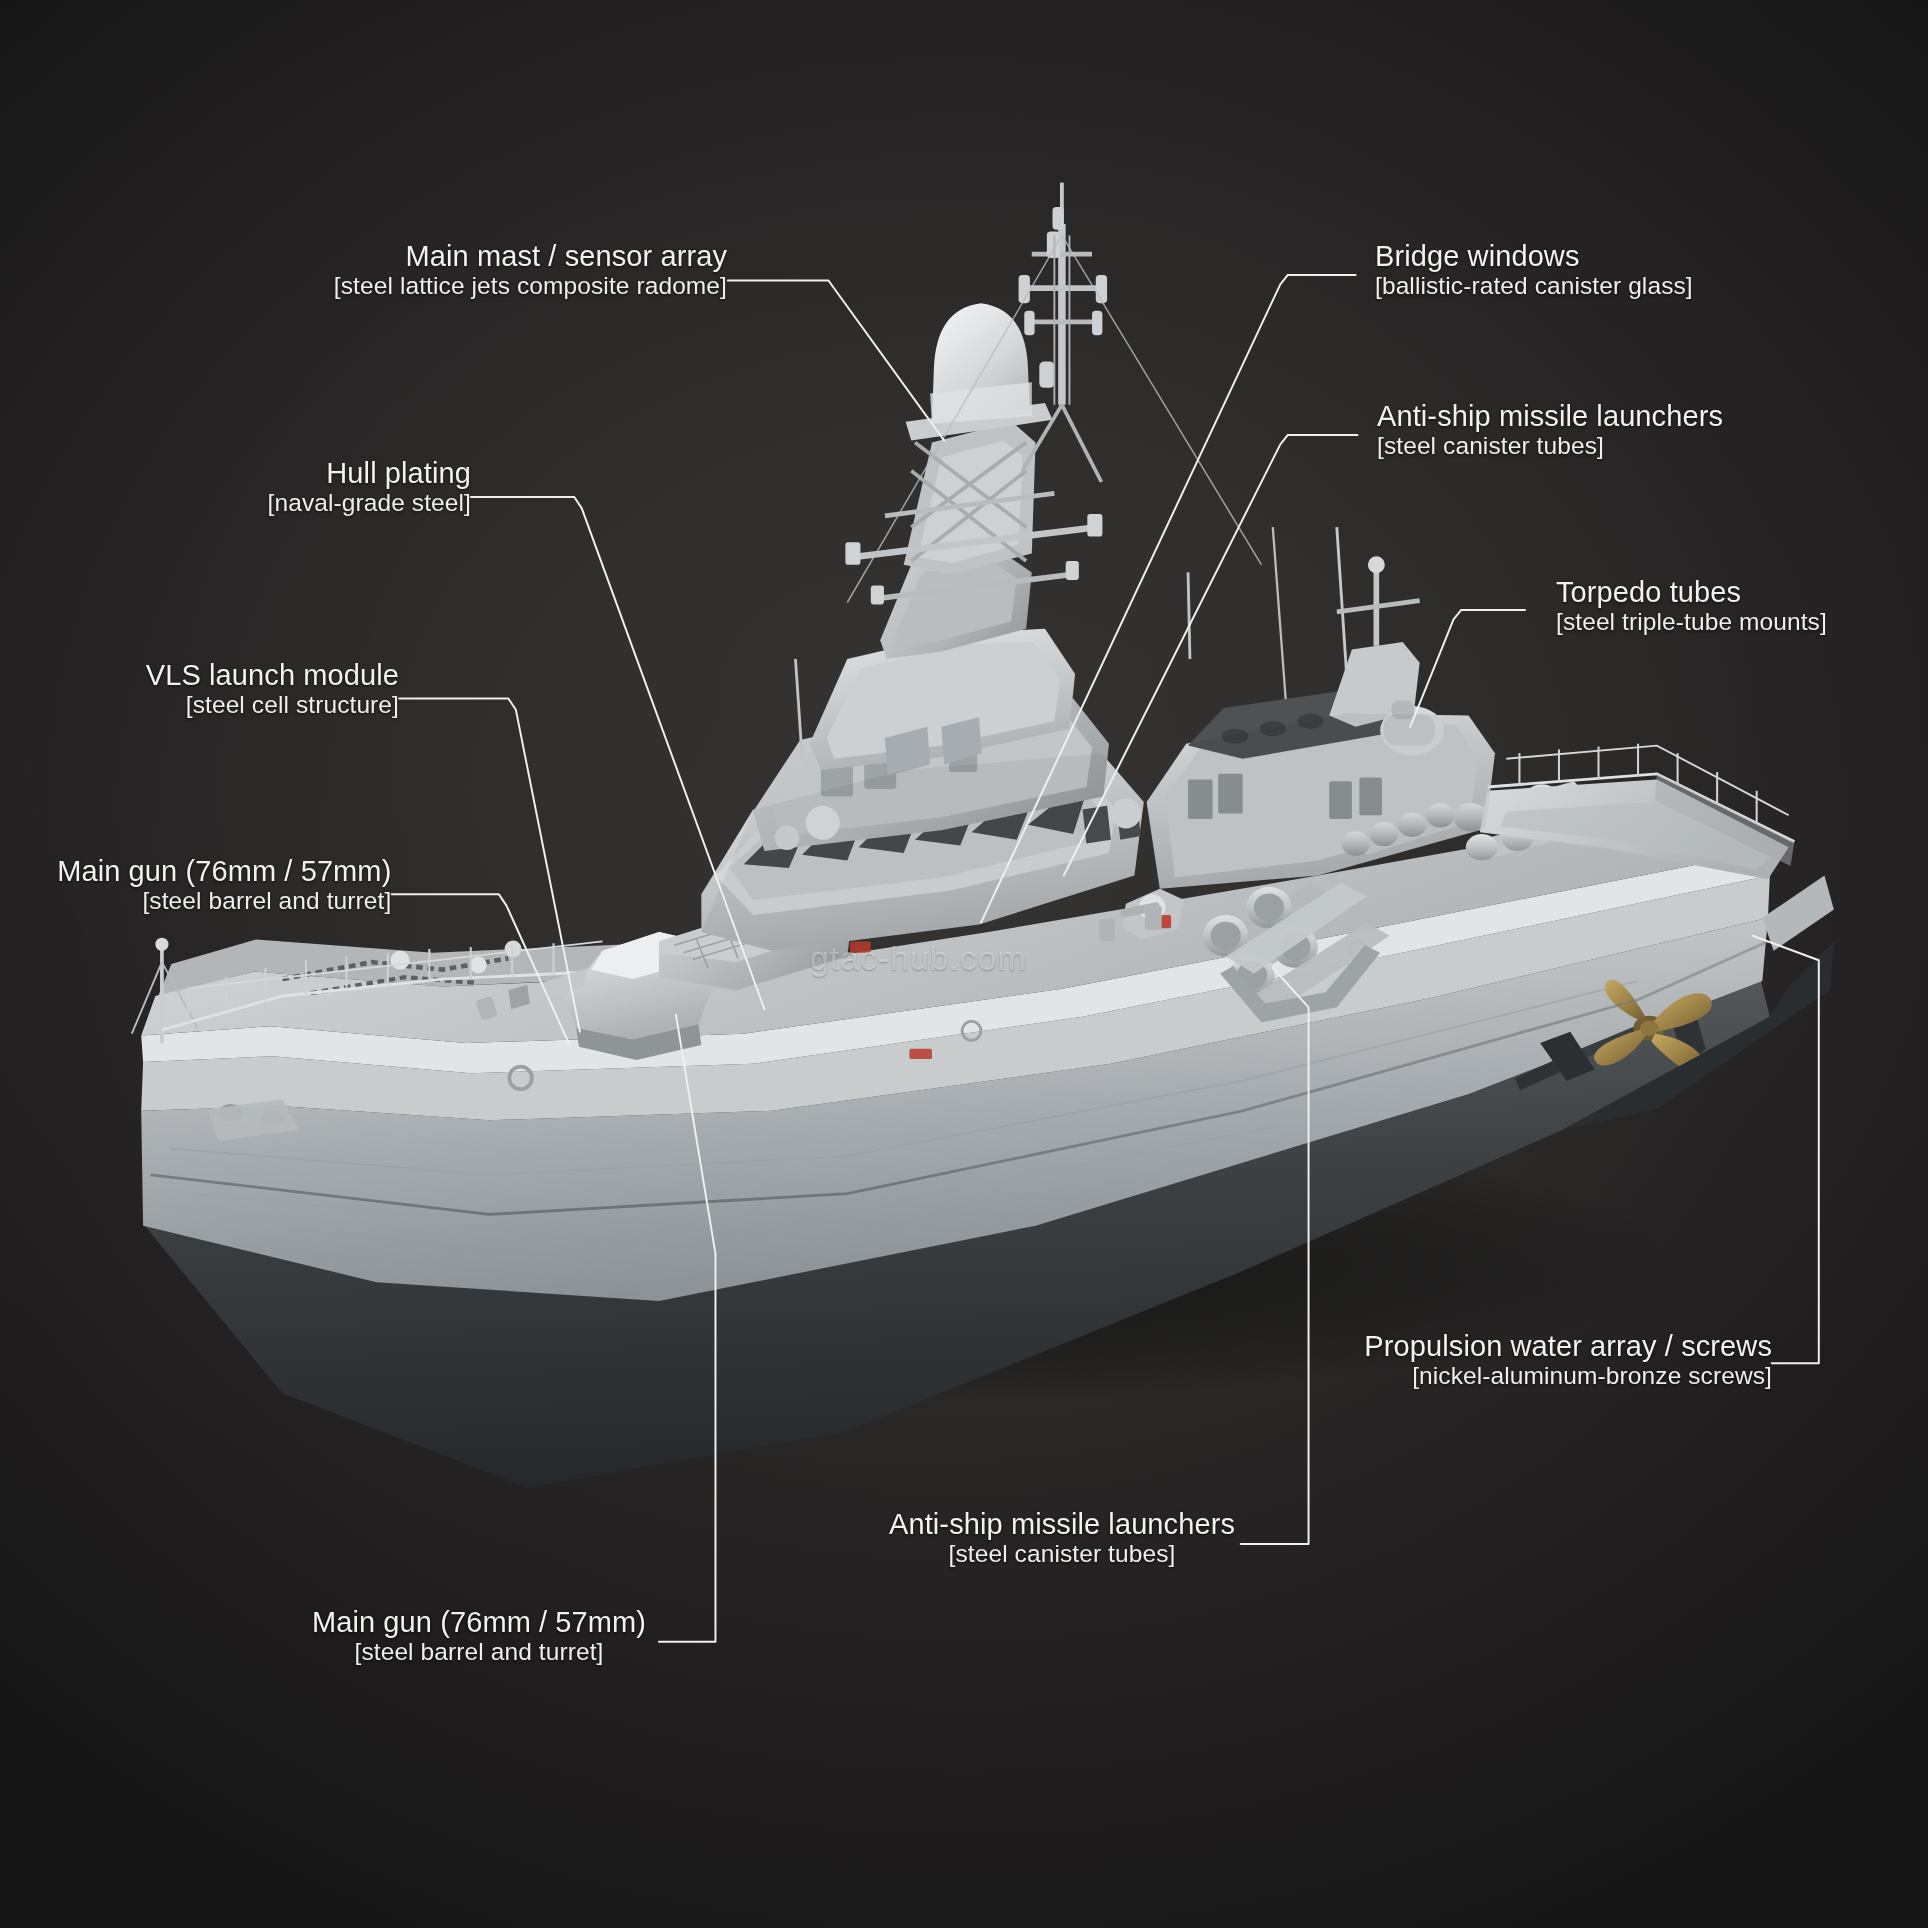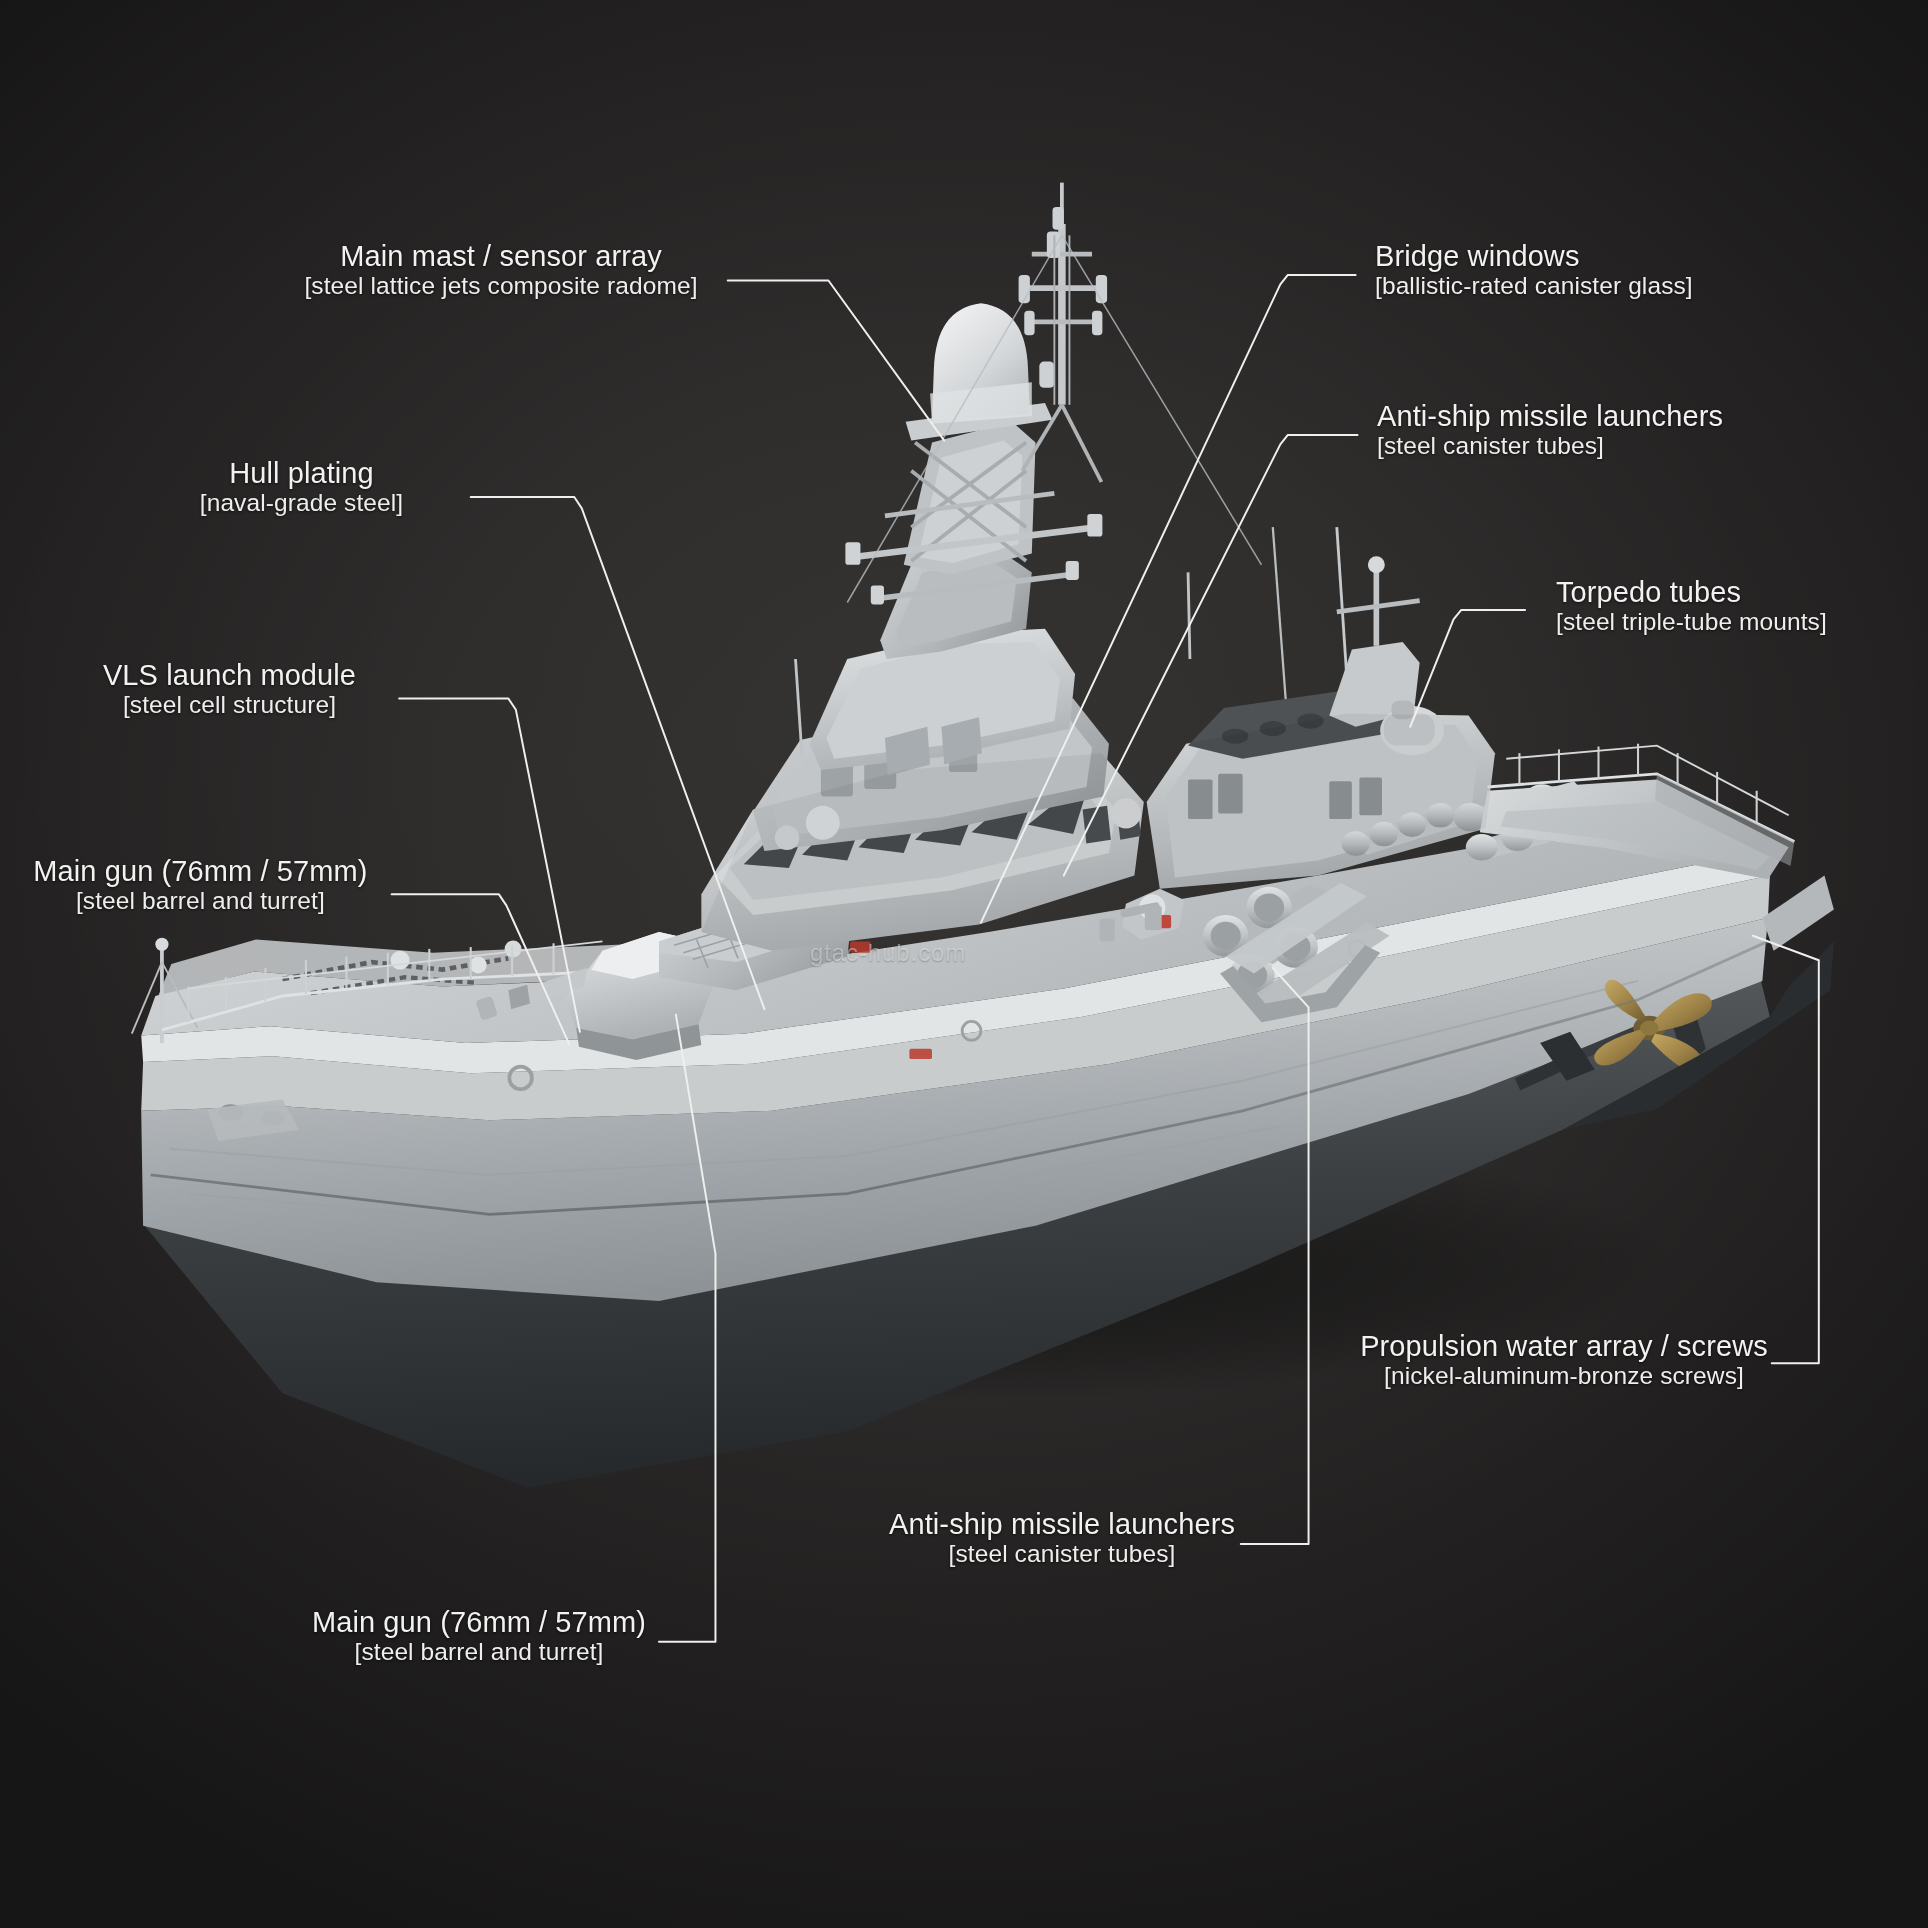--- a/index.html
+++ b/index.html
@@ -11,32 +11,32 @@
     background:radial-gradient(ellipse 72% 62% at 50% 44%, #2e2d2c 0%, #2a2928 38%, #211f1f 70%, #171616 100%);}
   .vign2{position:absolute;inset:0;
     background:radial-gradient(ellipse 120% 90% at 46% 36%, rgba(255,255,255,.035) 0%, rgba(255,255,255,0) 55%);}
 
   
   .label{position:absolute;color:#f2f2f0;line-height:1.12;letter-spacing:0.1px;
     text-shadow:0 0.9px 2.8px rgba(0,0,0,.65);}
   .label .t1{font-size:29px;font-weight:400;white-space:nowrap;}
   .label .t2{font-size:24.5px;font-weight:400;white-space:nowrap;color:#eeeeec;}
   .la-r{text-align:left;}
-  .la-l{text-align:center;}
+  .la-l{text-align:right;}
   .la-c{text-align:center;}
 
   
   #leaders{position:absolute;inset:0;pointer-events:none;}
   #leaders path,#leaders line{stroke:#efefed;stroke-width:2.1;fill:none;
     stroke-linecap:round;stroke-linejoin:round;}
 
   
   #ship{position:absolute;left:0;top:0;width:1928px;height:1928px;}
 
-  .wm{position:absolute;left:810px;top:939px;font-size:24px;letter-spacing:0.9px;
+  .wm{position:absolute;left:810px;top:939px;font-size:34px;letter-spacing:0.9px;
     color:rgba(250,250,250,.42);font-family:"Liberation Sans",sans-serif;
     text-shadow:0 0.9px 1.9px rgba(0,0,0,.25);}
 </style>
 </head>
 <body>
 
 <div id="stage">
   <div class="vignette"></div>
   <div class="vign2"></div>
 

